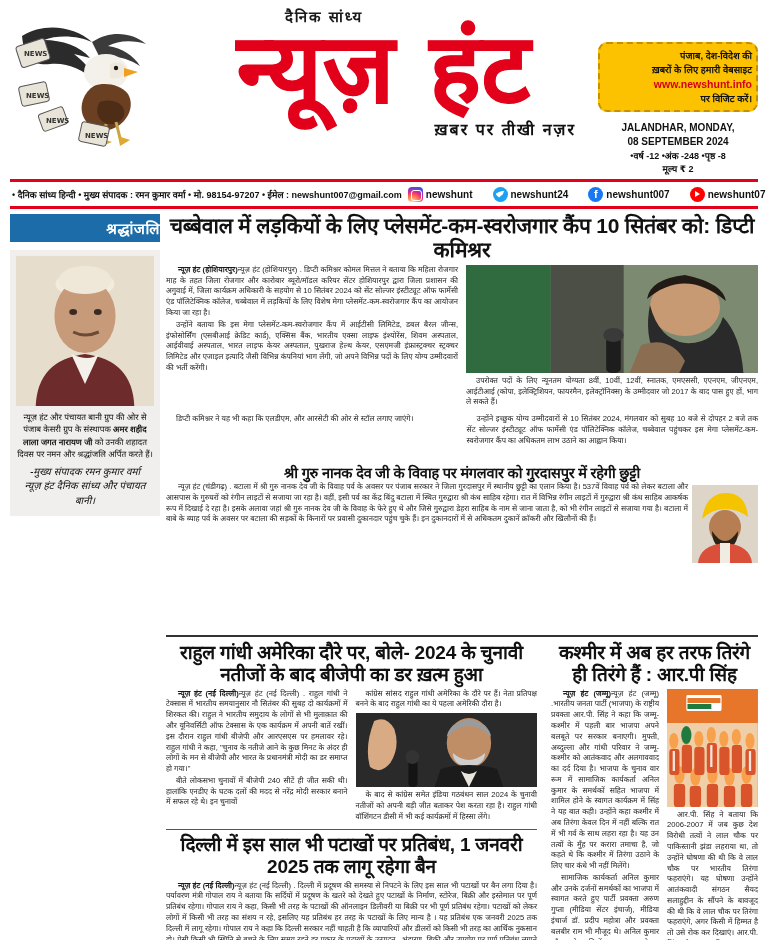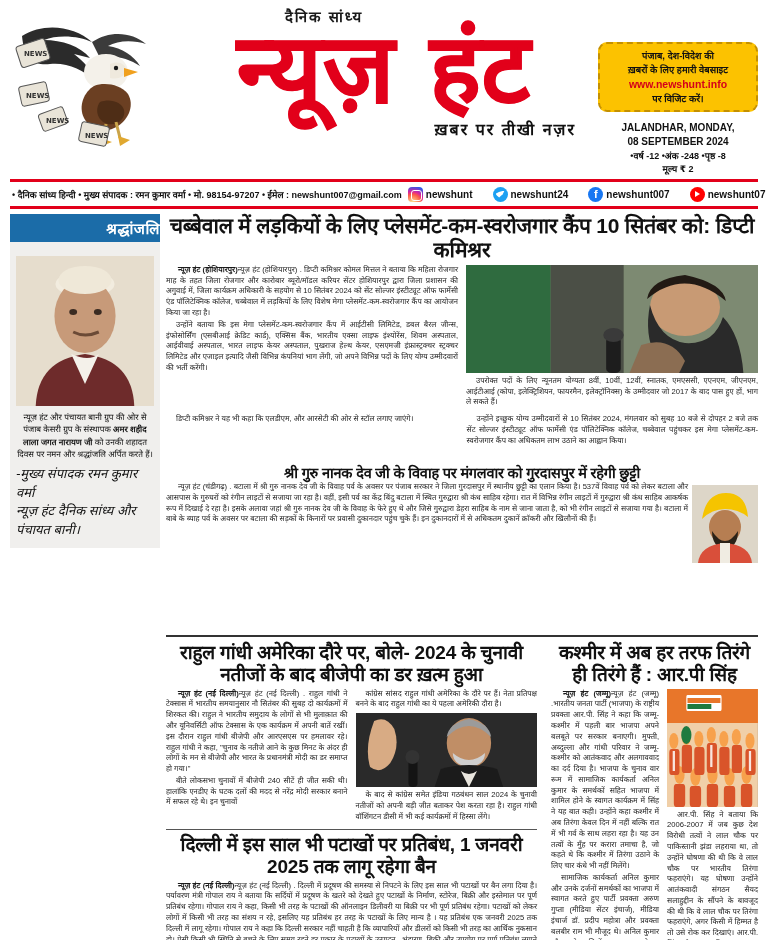--- a/index.html
+++ b/index.html
@@ -21,21 +21,21 @@
   .bigtitle {
     font-size: 96px; line-height: 0.98; font-weight: bold; color: #e2001a;
     letter-spacing: 1px; font-family: "DejaVu Sans", sans-serif;
     -webkit-text-stroke: 1px #e2001a;
   }
   .tagline { font-size: 16px; font-weight: bold; color:#111; letter-spacing:2px; margin-top: 2px; text-align:right; padding-right:22px;}
 
   .right-head { flex: 0 0 160px; padding-top: 42px; text-align:center; }
   .webbox {
     border: 2px dashed #c49000; background: #fcc200; border-radius: 9px;
-    padding: 5px 4px 4px; font-size: 9.5px; line-height: 1.45; font-weight: bold; color:#111;
+    padding: 5px 4px 4px; font-size: 9.5px; line-height: 1.45; font-weight: bold; color:#111;text-align:right;
   }
   .webbox .url { color:#d4001a; font-size:10.5px; }
   .dateline { margin-top: 9px; font-size: 10px; font-weight: bold; color:#111; line-height:1.45; }
   .dateline .sub { font-size: 9px; }
 
   
   .rule-red { height: 3px; background: #e2001a; margin: 1px 0; }
   .contact-strip {
     display: flex; align-items: center; gap: 0px; height: 22px;
     font-size: 9px; color:#111; font-weight:600; padding: 0 2px;
@@ -56,25 +56,25 @@
   
   .content { display: flex; gap: 6px; padding-top: 4px; }
   .col-left { flex: 0 0 150px; }
   .col-main { flex: 1 1 auto; }
 
   
   .shr-head {
     background:#1b6ca8; color:#fff; font-weight:bold; font-size:15px;
     text-align:right; padding:4px 0; letter-spacing:.5px;
   }
-  .shr-box { background:#f0efed; padding:14px 6px 8px; }
+  .shr-box { background:#f0efed; padding:6px 6px 8px;margin-top:8px; }
   .shr-photo { width:100%; height:150px; background:#d8cfc4; position:relative; overflow:hidden; }
   .shr-cap { font-size:8.3px; line-height:1.5; text-align:center; color:#111; padding-top:5px; }
   .shr-cap b { font-weight:bold; }
-  .shr-sig { font-size:13px; font-style:italic; text-align:left; color:#111; padding-top:4px; line-height:1.45;}
+  .shr-sig { font-size:10px; font-style:italic; text-align:center; color:#111; padding-top:4px; line-height:1.45;}
 
   
   h1.hl { font-size: 21px; line-height:1.14; font-weight:bold; color:#111; letter-spacing:-0.2px; }
   h1.hl.sm { font-size: 14.5px; line-height:1.2; }
   h1.hl.md { font-size: 19px; line-height:1.16; }
   .hl-center { text-align:center; }
 
   .art { margin-bottom: 4px; }
   .cols2 { column-count:2; column-gap:9px; }
   .body-txt { font-size:7.6px; line-height:1.42; text-align:justify; color:#1a1a1a; }

